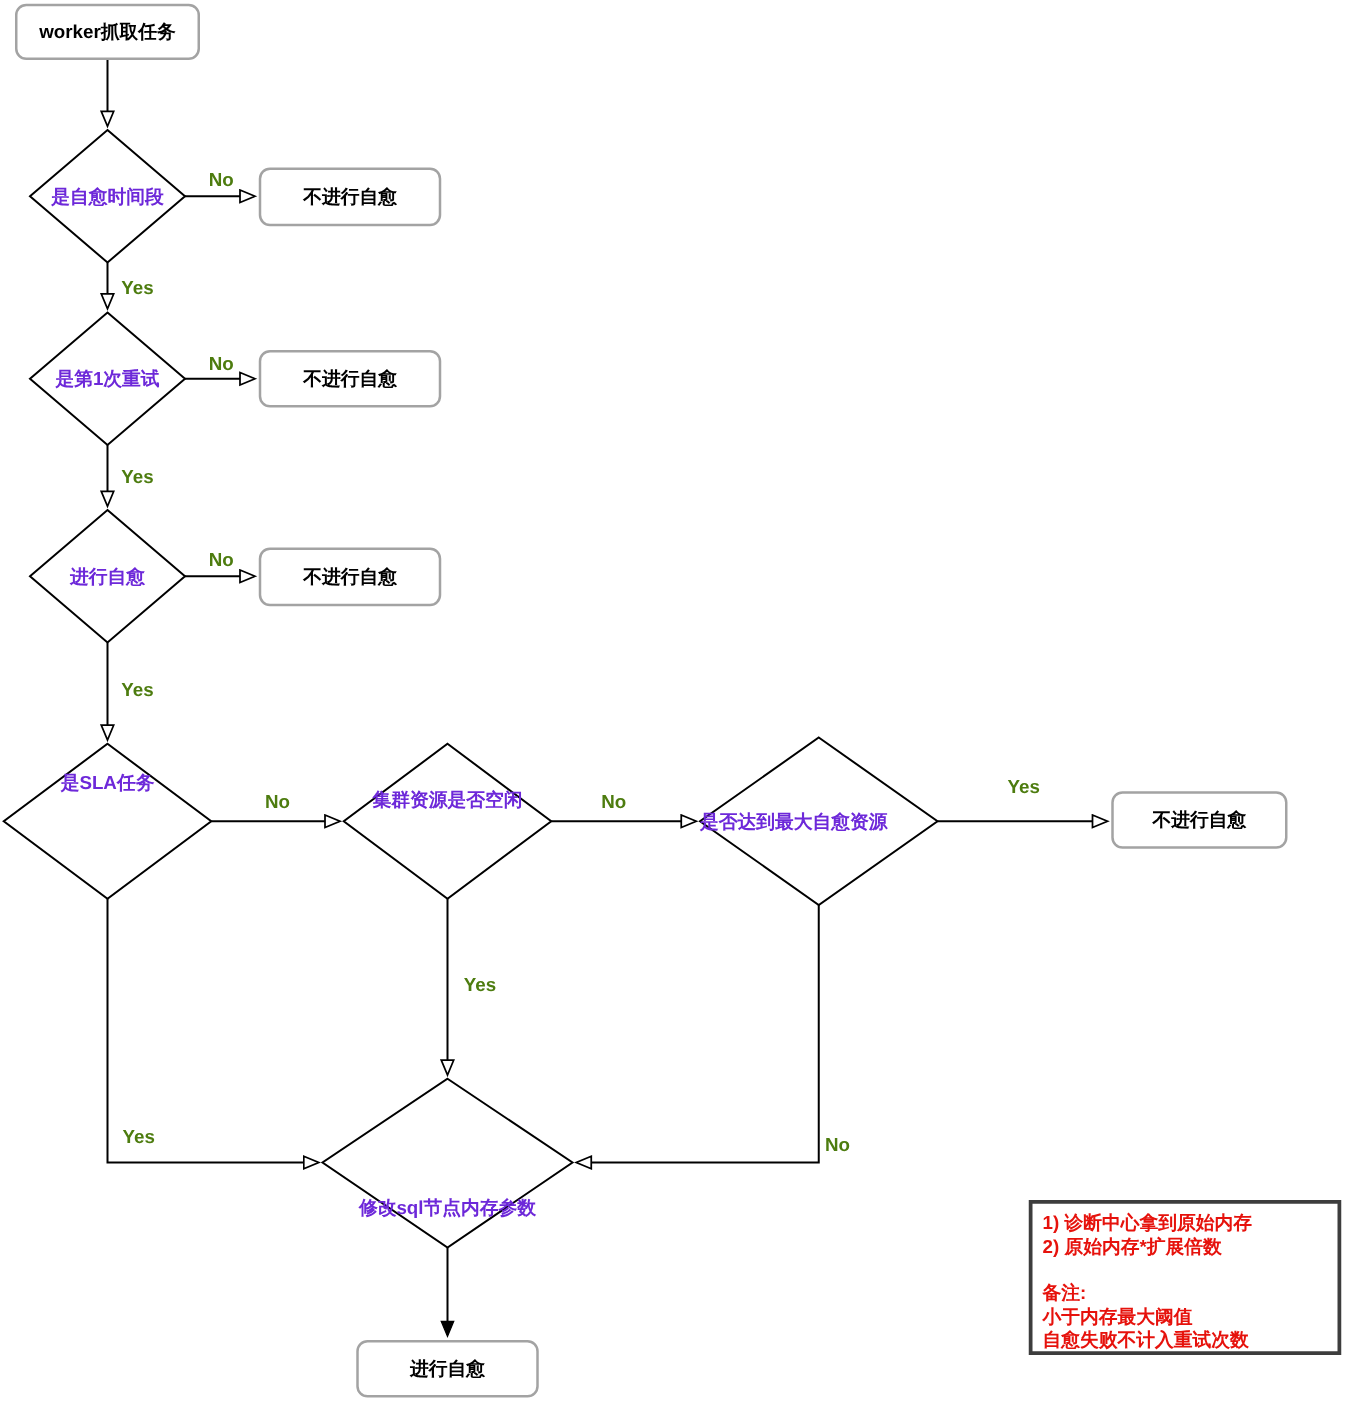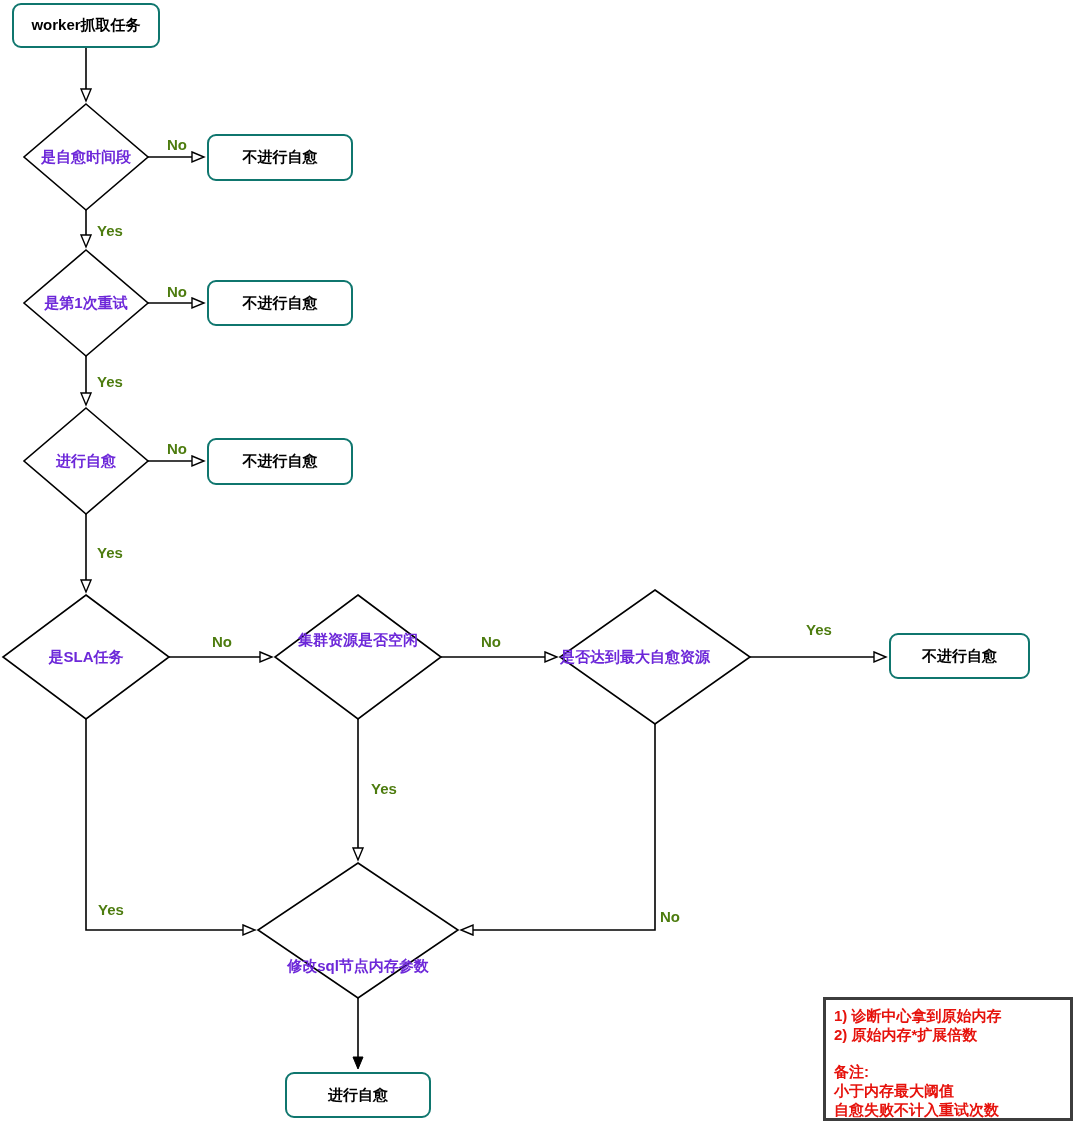--- a/index.html
+++ b/index.html
@@ -7,21 +7,21 @@
     position:relative;
     width:1080px;height:1121px;
     background:#ffffff;
     font-family:"Liberation Sans","DejaVu Sans",sans-serif;
     overflow:hidden;
   }
   svg.layer{position:absolute;left:0;top:0;width:1080px;height:1121px;}
   .node-rect{
     position:absolute;
     box-sizing:border-box;
-    border:2px solid #0f766e;
+    border:2px solid #a3a3a3;
     border-radius:9px;
     background:#fff;
     display:flex;align-items:center;justify-content:center;
     font-size:15px;font-weight:bold;color:#000;
     white-space:nowrap;
     text-align:right;
   }
   .diamond-label{
     position:absolute;
     display:flex;align-items:center;justify-content:center;
@@ -29,21 +29,21 @@
     white-space:nowrap;
     pointer-events:none;
   }
   .edge-label{
     position:absolute;
     font-size:15px;font-weight:bold;color:#4d7c0f;
     white-space:nowrap;
   }
   .note-box{
     position:absolute;
-    left:823px;top:997px;width:250px;height:124px;
+    left:823px;top:960px;width:250px;height:124px;
     box-sizing:border-box;
     border:3px solid #3d3d3d;
     background:#fff;
     padding:6px 8px;
     color:#e6120c;
     font-size:15px;font-weight:bold;
     line-height:19px;
     white-space:nowrap;
   }
   .note-gap{margin-top:18px;}
@@ -96,21 +96,21 @@
   <div class="node-rect" style="left:207px;top:134px;width:146px;height:47px;">不进行自愈</div>
   <div class="node-rect" style="left:207px;top:280px;width:146px;height:46px;">不进行自愈</div>
   <div class="node-rect" style="left:207px;top:438px;width:146px;height:47px;">不进行自愈</div>
   <div class="node-rect" style="left:889px;top:633px;width:141px;height:46px;">不进行自愈</div>
 
   <div class="node-rect" style="left:285px;top:1072px;width:146px;height:46px;">进行自愈</div>
 
   <div class="diamond-label" style="left:24px;top:145px;width:124px;height:24px;">是自愈时间段</div>
   <div class="diamond-label" style="left:24px;top:291px;width:124px;height:24px;">是第1次重试</div>
   <div class="diamond-label" style="left:24px;top:449px;width:124px;height:24px;">进行自愈</div>
-  <div class="diamond-label" style="left:3px;top:645px;width:166px;height:24px;">是SLA任务</div>
+  <div class="diamond-label" style="left:3px;top:614px;width:166px;height:24px;">是SLA任务</div>
   <div class="diamond-label" style="left:275px;top:628px;width:166px;height:24px;">集群资源是否空闲</div>
   <div class="diamond-label" style="left:540px;top:645px;width:190px;height:24px;">是否达到最大自愈资源</div>
   <div class="diamond-label" style="left:258px;top:954px;width:200px;height:24px;">修改sql节点内存参数</div>
 
   <div class="edge-label" style="left:167px;top:136px;">No</div>
   <div class="edge-label" style="left:97px;top:222px;">Yes</div>
   <div class="edge-label" style="left:167px;top:283px;">No</div>
   <div class="edge-label" style="left:97px;top:373px;">Yes</div>
   <div class="edge-label" style="left:167px;top:440px;">No</div>
   <div class="edge-label" style="left:97px;top:544px;">Yes</div>

